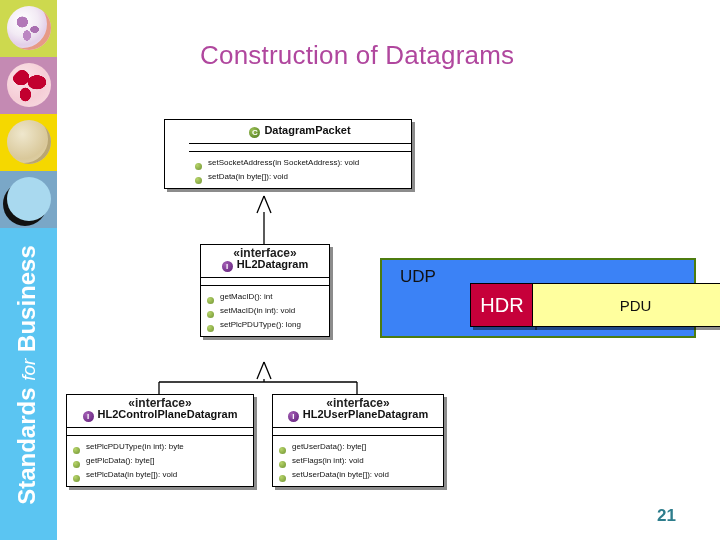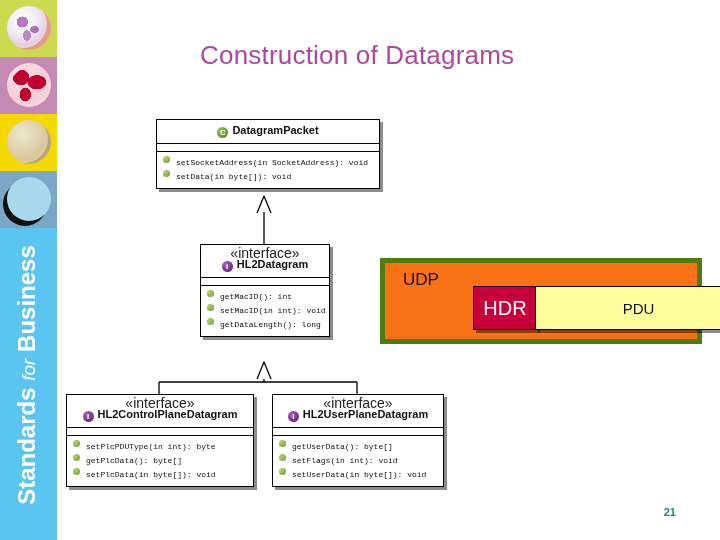--- a/index.html
+++ b/index.html
@@ -62,53 +62,53 @@
   }
 
   
   #etsi{position:absolute;right:16px;top:16px;width:90px;height:34px;}
   #etsi .word{position:absolute;left:0;top:6px;font-size:14px;font-weight:bold;color:#1a1a1a;font-style:italic;letter-spacing:-0.5px;}
   #etsi svg{position:absolute;left:30px;top:0;}
 
   
   .uml{position:absolute;background:#ffffff;border:1px solid #000;box-shadow:3px 3px 0 rgba(0,0,0,0.45);}
   .uml .hdr{padding:4px 4px 5px 4px;text-align:center;border-bottom:1px solid #000;}
-  .uml .stereo{font-size:14px;color:#222;line-height:9px;}
+  .uml .stereo{font-size:12px;color:#222;line-height:9px;font-weight:bold;}
   .uml .cname{font-size:11px;font-weight:bold;color:#111;line-height:13px;white-space:nowrap;}
   .uml .attrbar{height:7px;border-bottom:1px solid #000;}
   .uml .ops{padding:4px 2px 4px 6px;}
-  .uml .op{font-size:8px;color:#111;line-height:14px;white-space:nowrap;display:flex;align-items:flex-start;font-family:Liberation Mono, monospace;}
+  .uml .op{font-size:8px;color:#111;line-height:14px;white-space:nowrap;display:flex;align-items:flex-end;}
   .bullet{display:inline-block;width:7px;height:7px;border-radius:50%;
           background:radial-gradient(circle at 32% 30%,#b7d46a,#6f9331);margin-right:6px;flex:0 0 auto;}
   .ci{display:inline-block;width:11px;height:11px;border-radius:50%;color:#fff;font-size:8px;
       font-weight:bold;line-height:11px;text-align:center;margin-right:4px;vertical-align:-1px;}
   .ci.cls{background:radial-gradient(circle at 32% 30%,#9bc055,#4f7a1e);}
   .ci.iface{background:radial-gradient(circle at 32% 30%,#a45fb5,#5d1b78);}
 
-  #box-packet{left:156px;top:119px;width:222px;}
+  #box-packet{left:164px;top:119px;width:222px;padding-left:24px;}
   #box-hl2{left:200px;top:244px;width:128px;}
   #box-ctrl{left:66px;top:394px;width:186px;}
   #box-user{left:272px;top:394px;width:170px;}
 
   
   #lines{position:absolute;left:0;top:0;width:720px;height:540px;pointer-events:none;}
 
   
-  #udp-panel{position:absolute;left:380px;top:258px;width:312px;height:76px;background:#f97316;border:5px solid #4d7c0f;}
+  #udp-panel{position:absolute;left:380px;top:258px;width:312px;height:76px;background:#3b82f6;border:2px solid #4d7c0f;}
   #udp-label{position:absolute;left:18px;top:7px;font-size:17px;color:#111;}
   #udp-hdr{position:absolute;left:88px;top:23px;width:62px;height:42px;background:#c6003a;
            border:1px solid #000;box-shadow:3px 3px 0 rgba(0,0,0,0.45);
            display:flex;align-items:center;justify-content:center;color:#ffffff;font-size:20px;}
   #udp-pdu{position:absolute;left:150px;top:23px;width:205px;height:42px;background:#ffff9e;
            border:1px solid #000;box-shadow:3px 3px 0 rgba(0,0,0,0.45);
            display:flex;align-items:center;justify-content:center;color:#111;font-size:15px;}
 
   
   #footline{position:absolute;left:57px;top:504px;width:663px;height:1px;background:#ffffff;}
-  #pagenum{position:absolute;right:44px;top:506px;color:#2e7d8c;font-size:11px;font-weight:bold;}
+  #pagenum{position:absolute;right:44px;top:506px;color:#2e7d8c;font-size:17px;font-weight:bold;}
 </style>
 </head>
 <body>
 
 <div id="slide">
 
   <div id="sidebar">
     <div class="globe-cell c1">
       <div class="globe g1"></div>
     </div>
@@ -176,21 +176,21 @@
       <div class="op">
           <span class="bullet"></span>
           <span>getMacID(): int</span>
         </div>
       <div class="op">
           <span class="bullet"></span>
           <span>setMacID(in int): void</span>
         </div>
       <div class="op">
           <span class="bullet"></span>
-          <span>getDataLength(): long</span>
+          <span>setPlcPDUType(): long</span>
         </div>
     </div>
   </div>
 
   <div class="uml" id="box-ctrl">
     <div class="hdr">
       <div class="stereo">«interface»</div>
       <div class="cname">
         <span class="ci iface">I</span><span>HL2ControlPlaneDatagram</span>
       </div>

